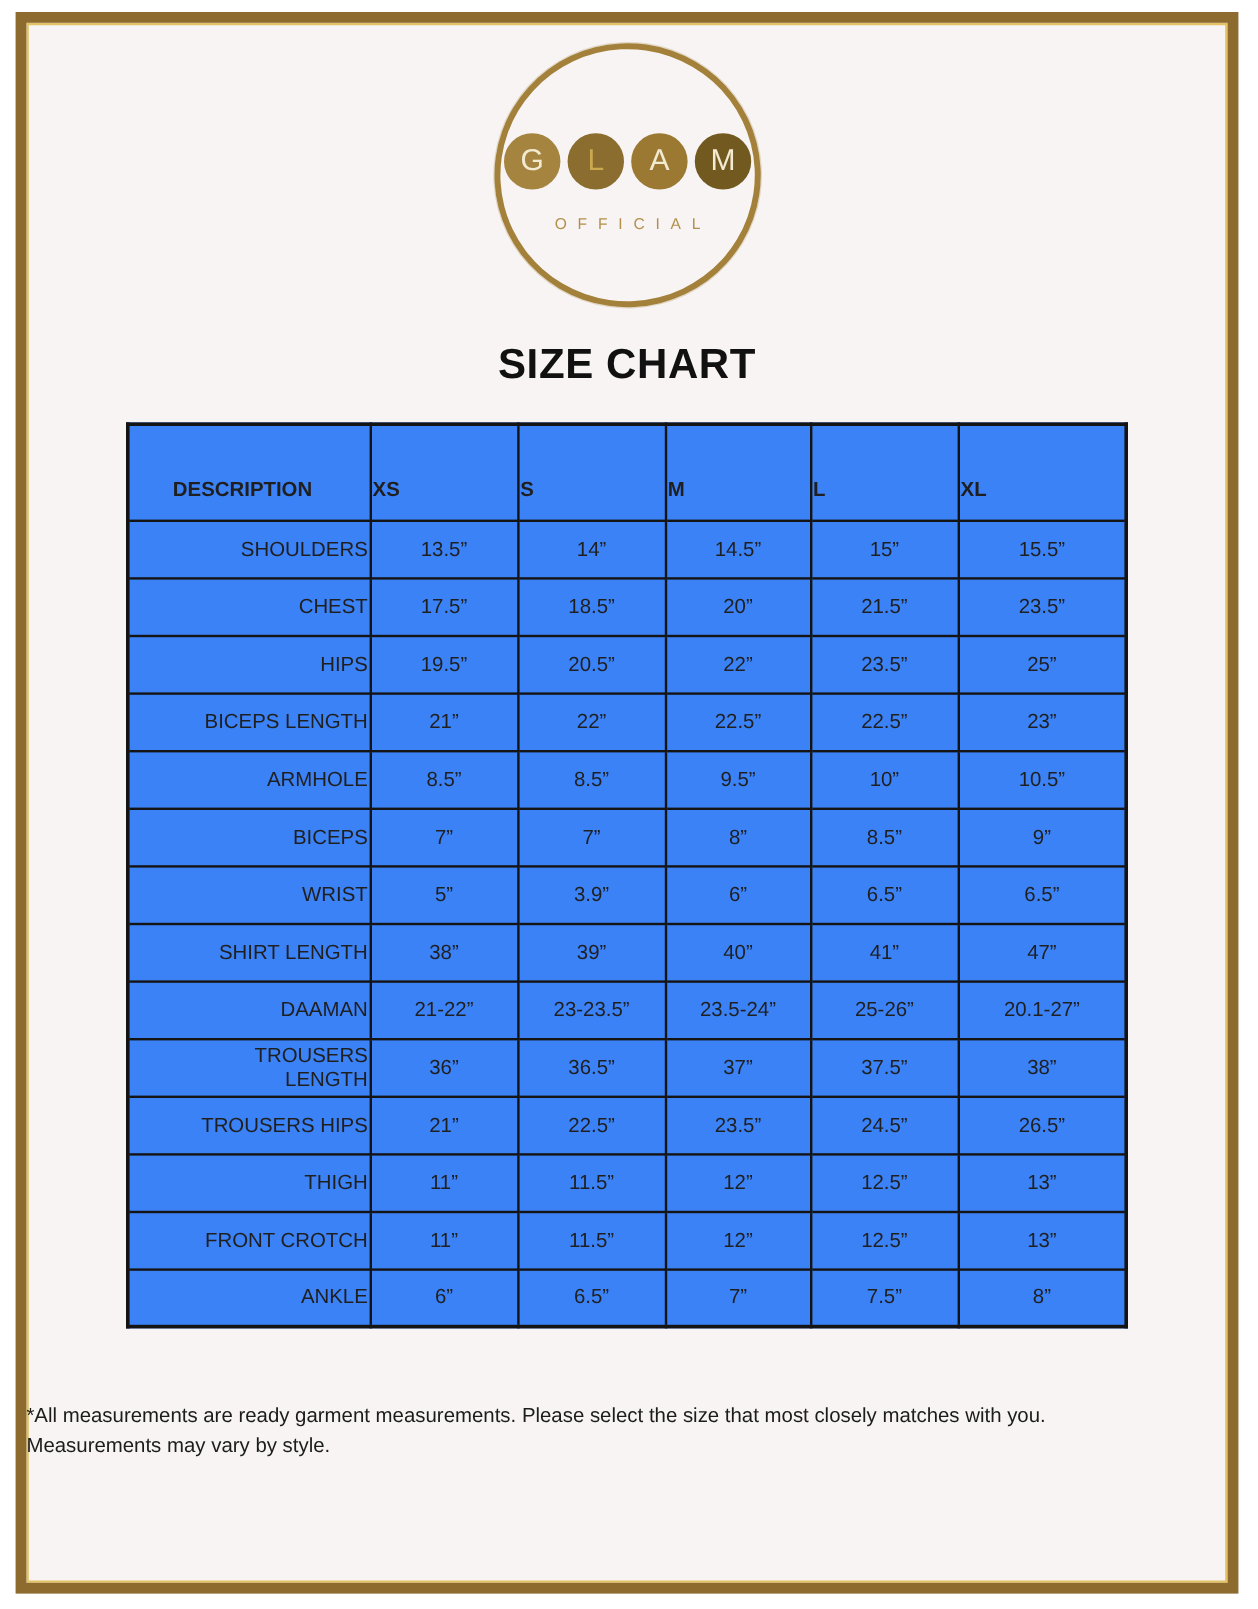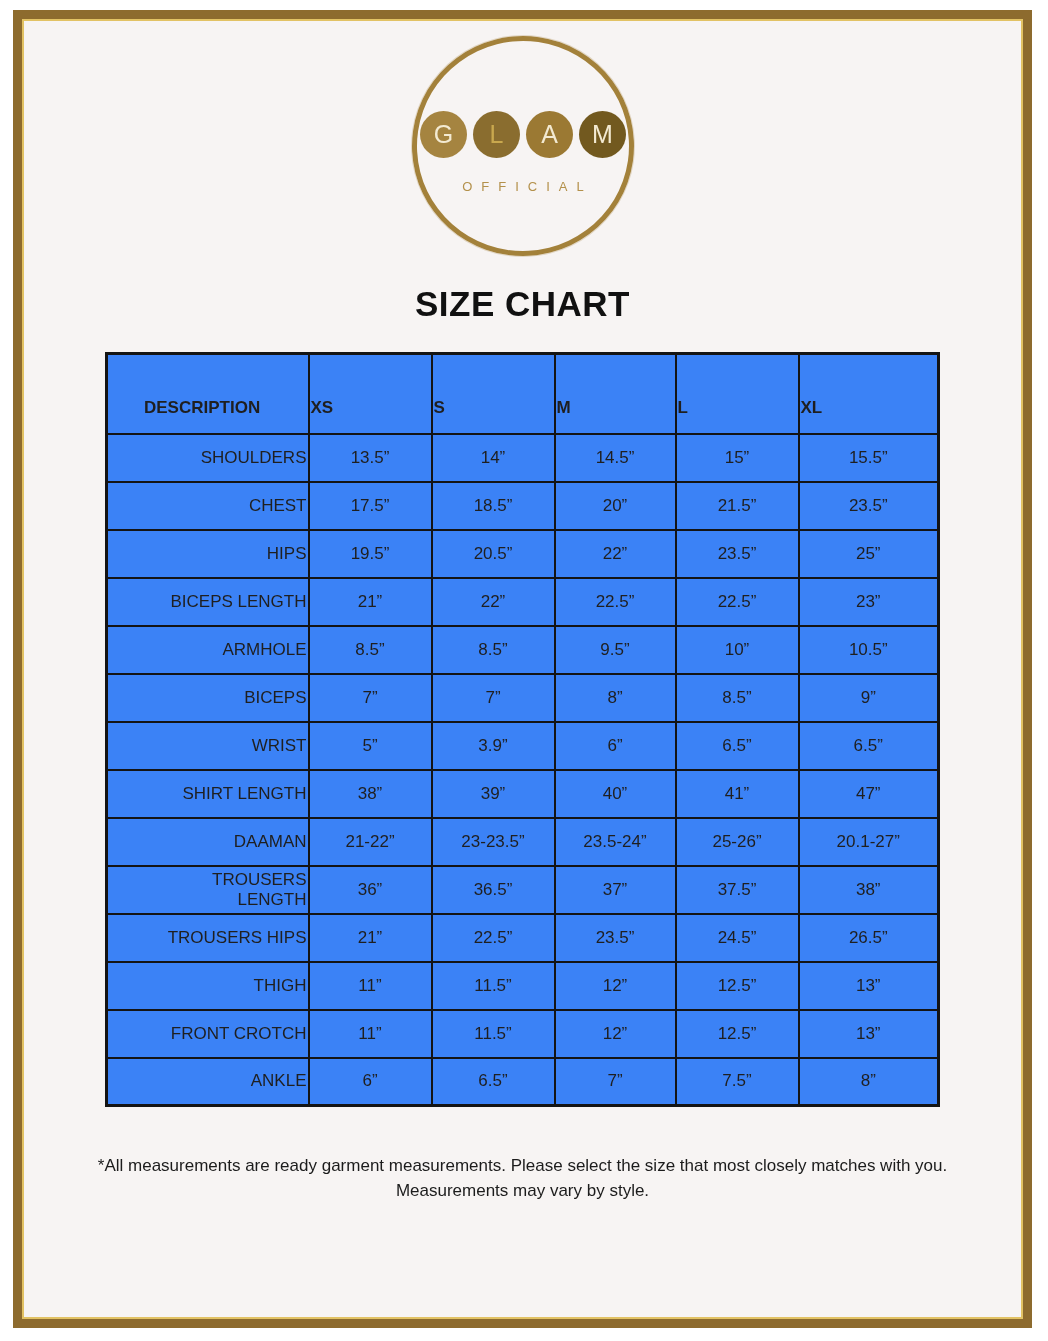--- a/index.html
+++ b/index.html
@@ -126,22 +126,21 @@
     height: 48px;
     text-align: center;
     font-weight: 400;
   }
   table.size-chart td.label {
     text-align: right;
     padding-left: 36px;
   }
   
   .footnote {
-    margin-top: 46px;
-    text-align: center;
+    margin-top: 60px;
     color: #1c1c1c;
     font-size: 17px;
     line-height: 25px;
   }
 </style>
 </head>
 <body>
 
 <div class="page">
   <div class="frame">

